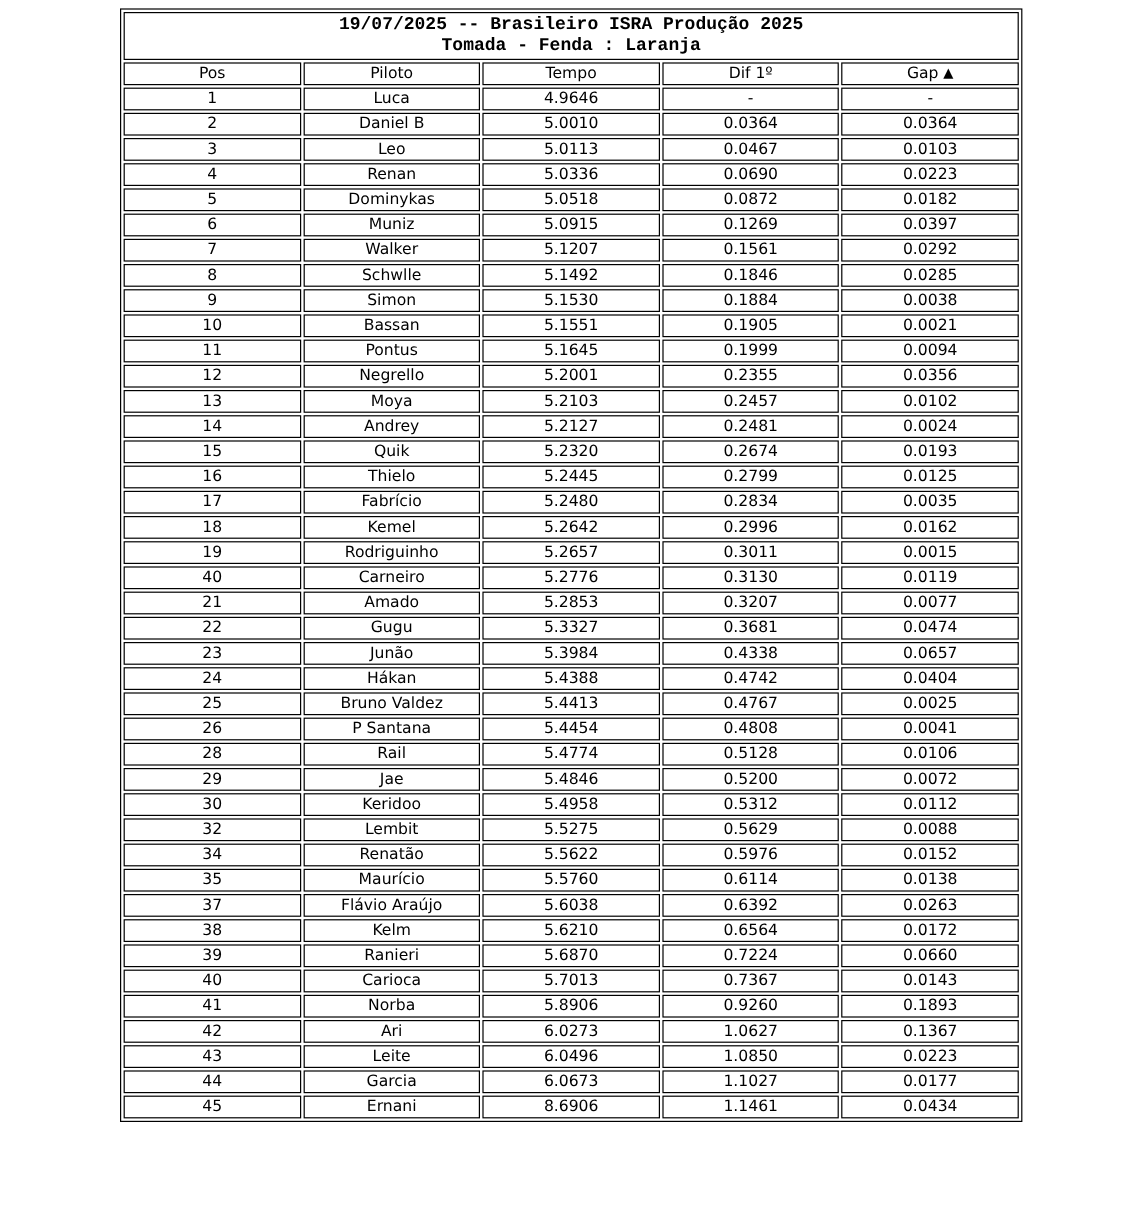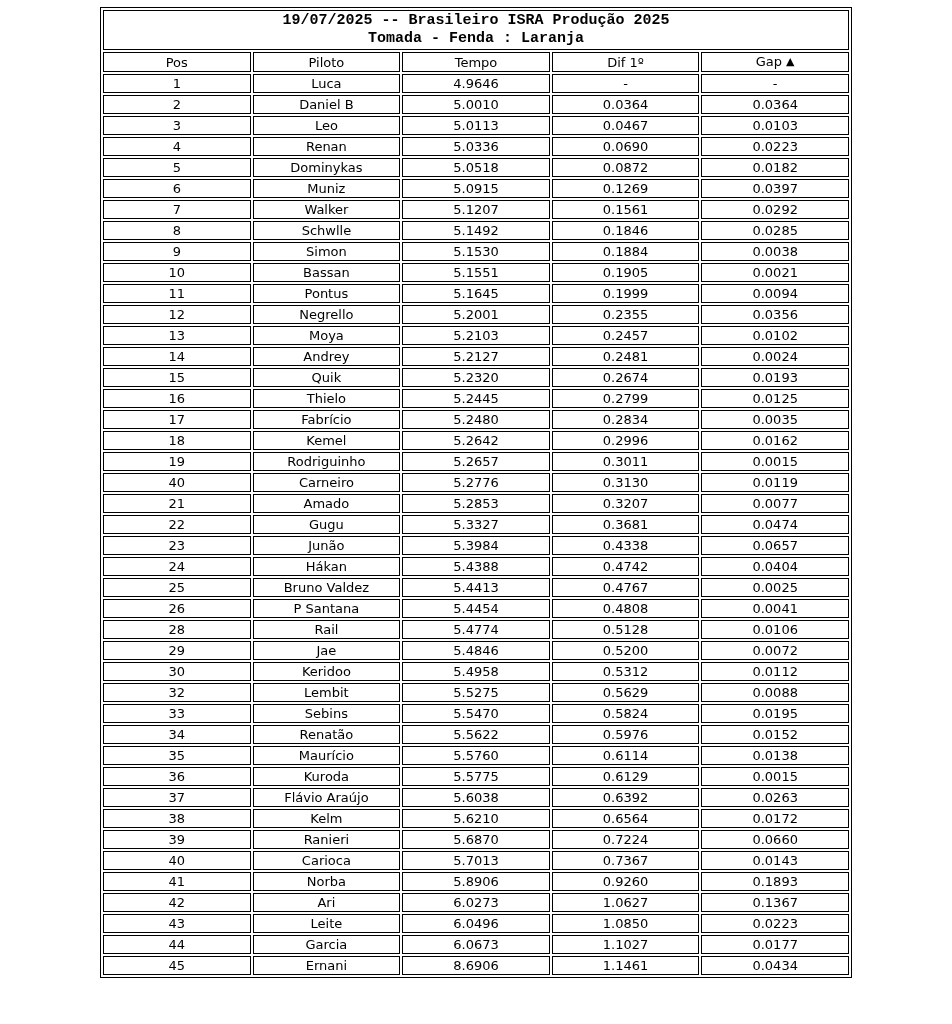--- a/index.html
+++ b/index.html
@@ -288,48 +288,34 @@
           <td>0.0112</td>
         </tr>
         <tr>
           <td>32</td>
           <td>Lembit</td>
           <td>5.5275</td>
           <td>0.5629</td>
           <td>0.0088</td>
         </tr>
         <tr>
-          <td>33</td>
-          <td>Sebins</td>
-          <td>5.5470</td>
-          <td>0.5824</td>
-          <td>0.0195</td>
-        </tr>
-        <tr>
           <td>34</td>
           <td>Renatão</td>
           <td>5.5622</td>
           <td>0.5976</td>
           <td>0.0152</td>
         </tr>
         <tr>
           <td>35</td>
           <td>Maurício</td>
           <td>5.5760</td>
           <td>0.6114</td>
           <td>0.0138</td>
         </tr>
         <tr>
-          <td>36</td>
-          <td>Kuroda</td>
-          <td>5.5775</td>
-          <td>0.6129</td>
-          <td>0.0015</td>
-        </tr>
-        <tr>
           <td>37</td>
           <td>Flávio Araújo</td>
           <td>5.6038</td>
           <td>0.6392</td>
           <td>0.0263</td>
         </tr>
         <tr>
           <td>38</td>
           <td>Kelm</td>
           <td>5.6210</td>

